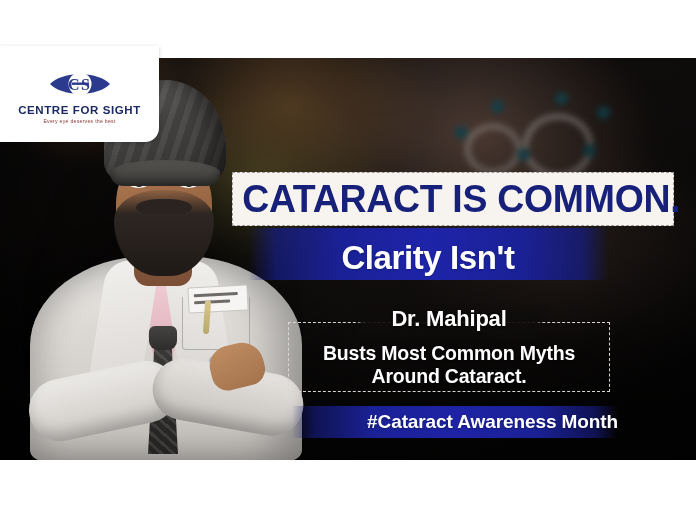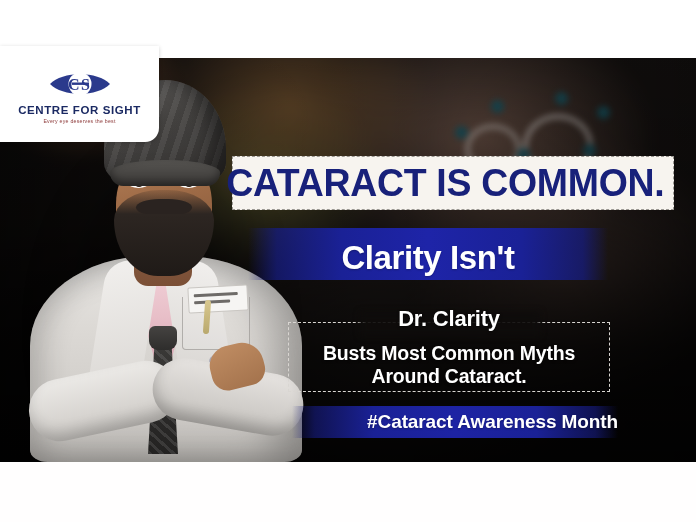--- a/index.html
+++ b/index.html
@@ -7,21 +7,21 @@
     padding: 0;
     background: #ffffff;
   }
   body {
     font-family: "Liberation Sans", sans-serif;
   }
 
   .poster {
     position: relative;
     width: 696px;
-    height: 522px;
+    height: 460px;
     background: #ffffff;
     overflow: hidden;
   }
 
   
   .bar-top {
     position: absolute;
     left: 0; top: 0;
     width: 696px; height: 58px;
     background: #ffffff;
@@ -333,28 +333,28 @@
     margin-top: 2px;
     font-size: 5.2px;
     letter-spacing: 0.25px;
     color: #8d3a3a;
     white-space: nowrap;
   }
 
   
   .headline-band {
     position: absolute;
-    left: 232px; top: 156px;
+    left: 232px; top: 172px;
     width: 442px; height: 54px;
     background: #f7f4ef;
     border: 1px dashed #9b9892;
     box-sizing: border-box;
     display: flex;
     align-items: center;
-    justify-content: flex-end;
+    justify-content: flex-start;
     z-index: 30;
   }
   .headline-text {
     font-family: "Liberation Sans Narrow", "Liberation Sans", sans-serif;
     font-size: 39px;
     font-weight: bold;
     color: #18217a;
     letter-spacing: -0.3px;
     transform: scaleX(0.96);
     white-space: nowrap;
@@ -534,21 +534,21 @@
   <div class="headline-band">
     <span class="headline-text">CATARACT IS COMMON.</span>
   </div>
 
   <div class="subtitle-band">
     <span class="subtitle-text">Clarity Isn't</span>
   </div>
 
   <div class="info-box"></div>
   <div class="doctor-name-bg"></div>
-  <div class="doctor-name">Dr. Clarity</div>
+  <div class="doctor-name">Dr. Mahipal</div>
   <div class="tagline">
     <div>Busts Most Common Myths</div>
     <div>Around Cataract.</div>
   </div>
 
   <div class="hashtag-band">
     <span class="hashtag-text">#Cataract Awareness Month</span>
   </div>
 
 </div>

